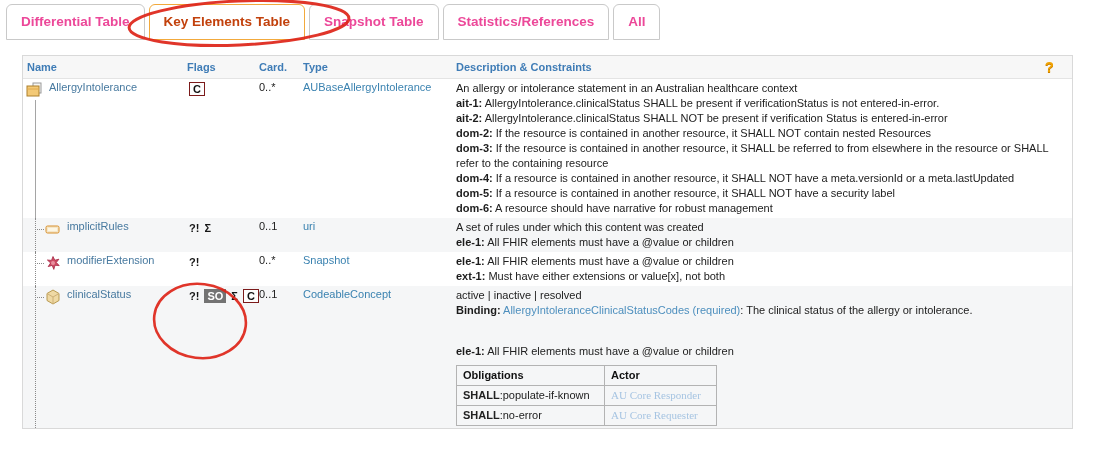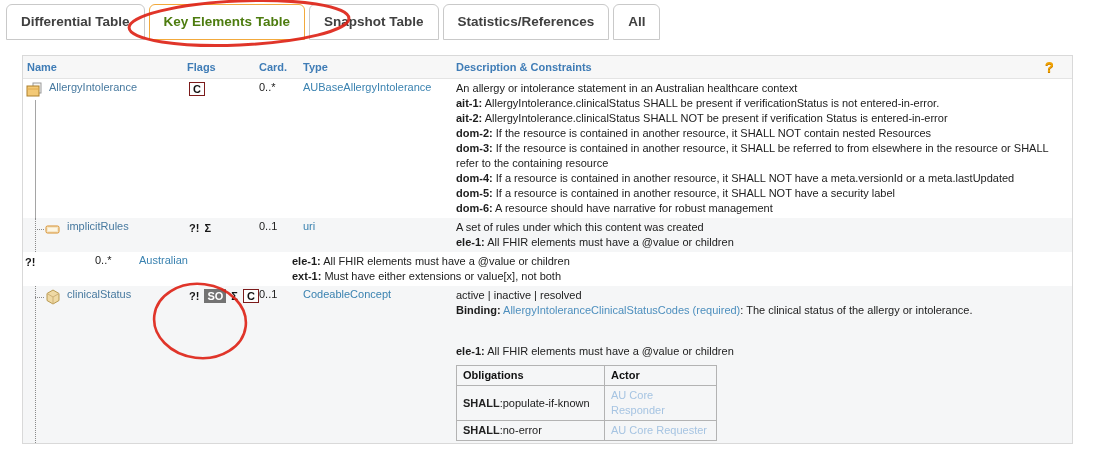--- a/index.html
+++ b/index.html
@@ -5,24 +5,24 @@
   * { box-sizing: border-box; }
   html,body { margin:0; padding:0; }
   body {
     width:1094px; height:456px; overflow:hidden; position:relative;
     background:#ffffff; font-family:"Liberation Sans", sans-serif;
   }
   
   .tabbar { display:flex; gap:4px; padding:4px 0 0 6px; position:relative; }
   .tab {
     border:1px solid #c9c9c9; border-radius:6px 6px 0 0; background:#ffffff;
-    padding:9px 14px 10px; font-size:13.5px; font-weight:bold; color:#404040;
+    padding:9px 14px 10px; font-size:13.5px; font-weight:bold; color:#ec4899;
     cursor:pointer; white-space:nowrap;
   }
-  .tab.active { border-color:#f2a93c; color:#4d7c0f; }
+  .tab.active { border-color:#f2a93c; color:#c2410c; }
   
   .tbl {
     position:absolute; left:22px; top:55px; width:1051px;
     border:1px solid #d9d9d9; font-size:11px; color:#212121; background:#fff;
   }
   .thead {
     display:flex; background:#f7f7f7; border-bottom:1px solid #e4e4e4;
     height:23px; align-items:center; font-weight:bold; color:#3f7cb6; position:relative;
   }
   .trow { display:flex; }
@@ -53,21 +53,21 @@
   .f-so { background:#737373; color:#ffffff; font-weight:bold; padding:1px 3px; }
   .f-c { border:1px solid #7b1a1a; background:#fdfdfd; color:#111; font-weight:bold; padding:0 3px; }
   
   .blink { color:#4d8fbe; text-decoration:none; }
   
   table.obl { border-collapse:collapse; margin-top:6px; }
   table.obl th, table.obl td { border:1px solid #b3b3b3; padding:2px 6px; font-size:11px; text-align:left; height:19px; }
   table.obl th { font-weight:bold; color:#111; }
   table.obl td.ob { width:148px; }
   table.obl td.ac, table.obl th.ac { width:112px; }
-  .alink { color:#a6c4e2; text-decoration:none; }
+  .alink { color:#a6c4e2; text-decoration:none;font-family:Liberation Serif, serif; }
   
   .help { position:absolute; right:18px; top:2px; color:#f0a202; font-size:15px; font-weight:bold; cursor:pointer; text-shadow:0 1px 0 #c97f00; }
   
   .anno { position:absolute; pointer-events:none; }
 </style>
 </head>
 <body>
 
 <div class="tabbar">
   <div class="tab"><span>Differential Table</span></div>
@@ -135,26 +135,35 @@
     <div class="c-type">
       <a href="#" class="tlink">uri</a>
     </div>
     <div class="c-desc">
       <div class="dline"><b></b><span>A set of rules under which this content was created</span></div>
       <div class="dline"><b>ele-1:</b><span> All FHIR elements must have a @value or children</span></div>
     </div>
   </div>
 
   <div class="trow">
+    <div class="c-name">
+      <span class="tree-v"></span>
+      <span class="tree-h"></span>
+      <svg class="icon16 icon-child" viewBox="0 0 16 16">
+        <path d="M8 1.5 L9.8 5.2 L13.9 4.2 L11.3 7.5 L14.2 10.6 L10 10.3 L8.8 14.4 L7.2 10.4 L3.2 11.6 L5.6 8 L2.4 5 L6.5 5.4 Z" fill="#cf4a63" stroke="#a52742" stroke-width="0.8"></path>
+        <circle cx="8" cy="8" r="2" fill="#e9909f"></circle>
+      </svg>
+      <a href="#" class="hlink nm-child">modifierExtension</a>
+    </div>
     <div class="c-flags">
       <span class="f-plain">?!</span>
     </div>
     <div class="c-card">0..*</div>
     <div class="c-type">
-      <a href="#" class="tlink">Australian</a>
+      <a href="#" class="tlink">Snapshot</a>
     </div>
     <div class="c-desc">
       <div class="dline"><b>ele-1:</b><span> All FHIR elements must have a @value or children</span></div>
       <div class="dline"><b>ext-1:</b><span> Must have either extensions or value[x], not both</span></div>
     </div>
   </div>
 
   <div class="trow alt">
     <div class="c-name">
       <span class="tree-v"></span>

